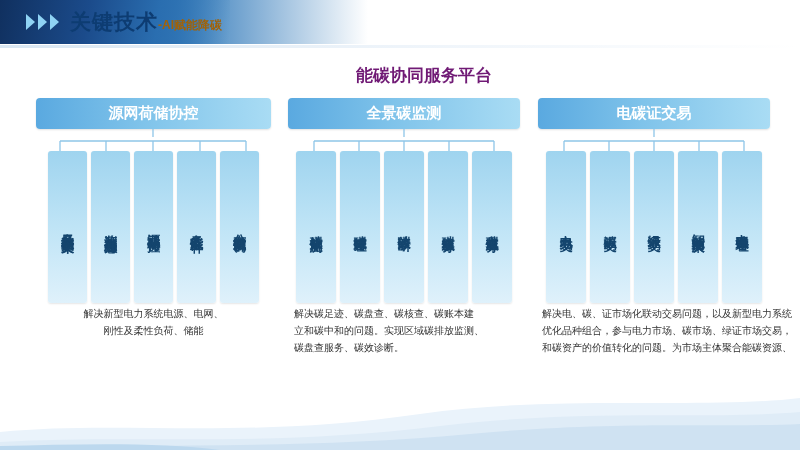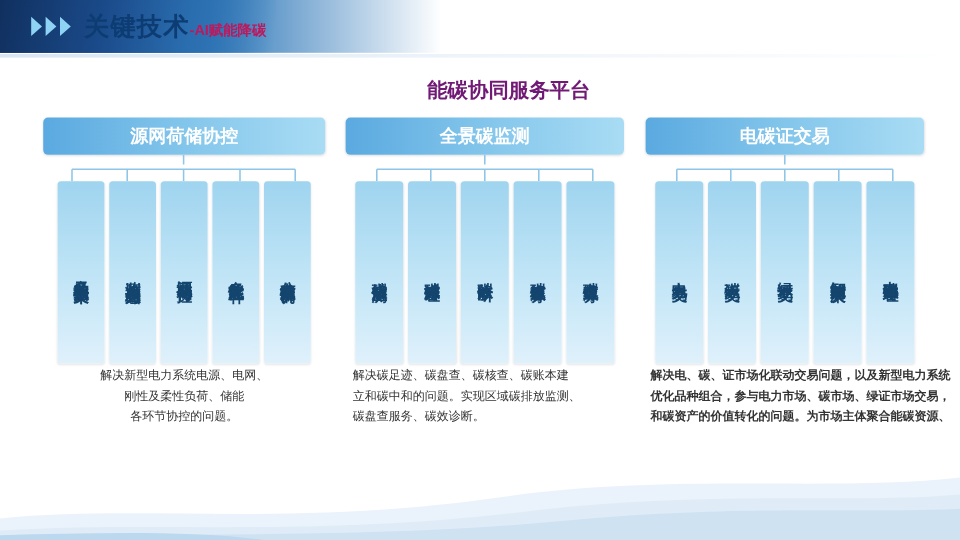--- a/index.html
+++ b/index.html
@@ -27,21 +27,21 @@
   }
   .chev.c1{left:26px;}
   .chev.c2{left:38px;}
   .chev.c3{left:50px;}
   .header-title{
     position:absolute;left:70px;top:8px;
     font-size:21px;font-weight:bold;color:#0d3c72;letter-spacing:1px;
     white-space:nowrap;
   }
   .header-sub{
-    font-size:12px;font-weight:bold;color:#be185d;letter-spacing:0;
+    font-size:12px;font-weight:bold;color:#a16207;letter-spacing:0;
   }
   .header-line{
     position:absolute;left:0;top:45px;width:800px;height:3px;
     background:linear-gradient(90deg,#d8e6f2 0%,#eef4fa 50%,#ffffff 100%);
   }
   
   .bg-wave{
     position:absolute;left:0;bottom:0;width:800px;height:70px;overflow:hidden;
   }
   
@@ -77,21 +77,21 @@
     padding:6px 0;box-sizing:border-box;
   }
   .col2 .card,.col3 .card{width:40px;}
   .desc{
     margin-top:2px;font-size:10px;color:#333333;line-height:1.7;
     text-align:center;
   }
   .desc div{white-space:nowrap;}
   .col1 .desc{text-align:center;}
   .col2 .desc{text-align:left;padding-left:6px;}
-  .col3 .desc{text-align:center;padding-left:4px;font-weight:bold;}
+  .col3 .desc{text-align:center;padding-left:4px;}
 </style>
 </head>
 <body>
 
 <div class="header">
   <div class="header-bar"></div>
   <div class="header-left"></div>
   <span class="chev c1"></span>
   <span class="chev c2"></span>
   <span class="chev c3"></span>
@@ -122,21 +122,20 @@
   <div class="cards">
     <div class="card">多元异构数据采集</div>
     <div class="card">监测与态势感知</div>
     <div class="card">源网荷储协控</div>
     <div class="card">多能柔性互补</div>
     <div class="card">分布式微网群调</div>
   </div>
   <div class="desc">
     <div>解决新型电力系统电源、电网、</div>
     <div>刚性及柔性负荷、储能</div>
-    <div>各环节协控的问题。</div>
   </div>
 </div>
 
 <div class="col col2">
   <div class="grp-head">全景碳监测</div>
   <div class="connector">
     <svg width="232" height="22" viewBox="0 0 232 22">
       <path d="M116,0 L116,8 M26,22 L26,12 M71,22 L71,12 M116,22 L116,12 M161,22 L161,12 M206,22 L206,12 M26,12 L206,12" stroke="#8fc6e8" stroke-width="1.3" fill="none"></path>
     </svg>
   </div>

